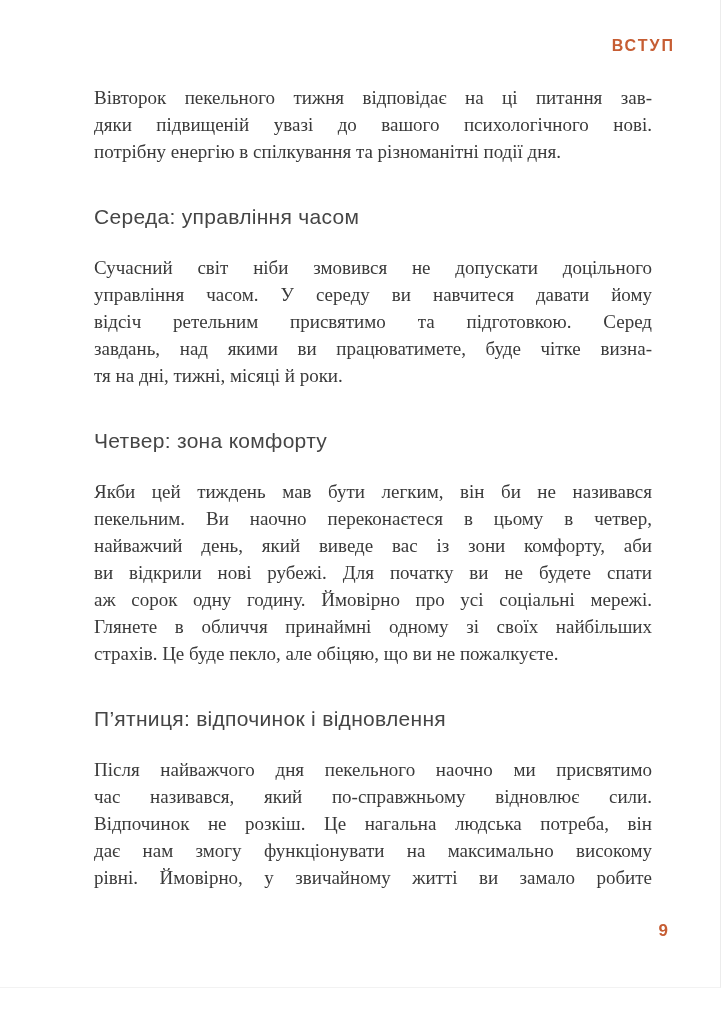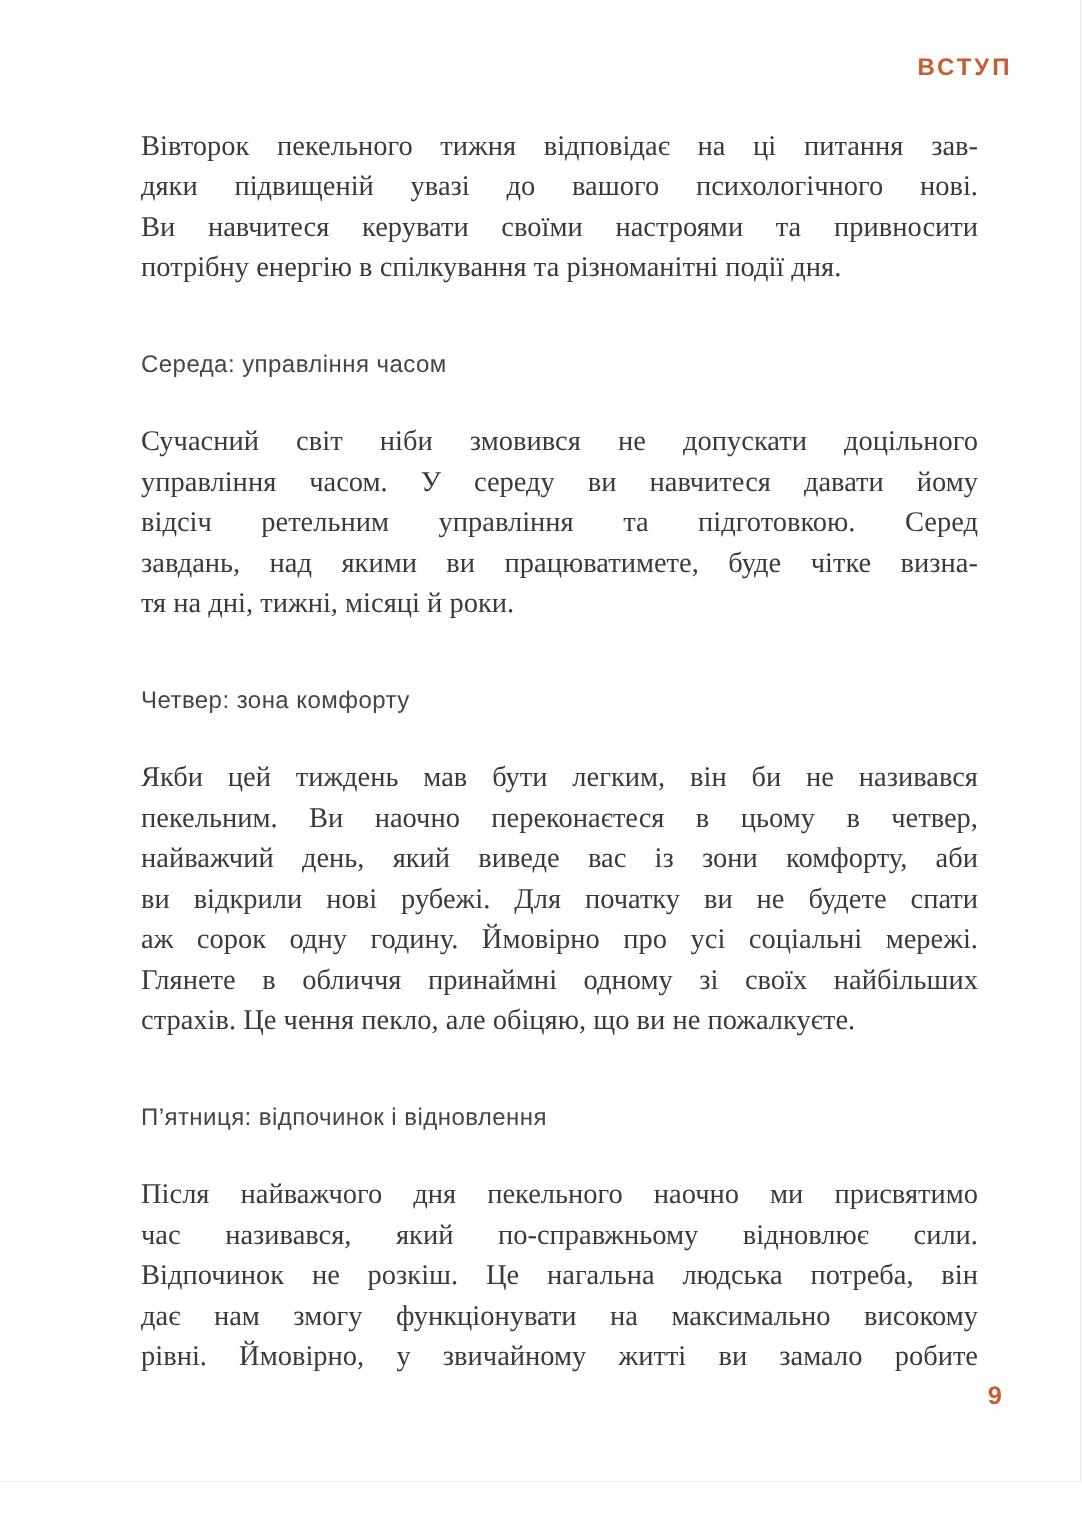--- a/index.html
+++ b/index.html
@@ -34,21 +34,21 @@
   }
   .line{
     text-align:justify;
     text-align-last:justify;
   }
   .line.last{
     text-align-last:left;
   }
   .section-heading{
     font-family:"Liberation Sans","DejaVu Sans",sans-serif;
-    font-weight:400;font-size:16px;line-height:28px;
+    font-weight:400;font-size:21px;line-height:28px;
     letter-spacing:0.3px;
     color:var(--heading-text);
     margin:38px 0 23px 0;
   }
   .folio{
     position:absolute;bottom:46px;right:52px;
     font-family:"Liberation Sans","DejaVu Sans",sans-serif;
     font-weight:700;font-size:17px;
     color:var(--accent);
   }
@@ -56,40 +56,39 @@
 </head>
 <body>
 
 <div class="page">
   <div class="running-head">ВСТУП</div>
 
   <main class="content">
       <div class="paragraph">
         <div class="line">Вівторок пекельного тижня відповідає на ці питання зав-</div>
         <div class="line">дяки підвищеній увазі до вашого психологічного нові.</div>
-        <div class="line">Ви навчитеся керувати своїми настроями та привносити</div>
         <div class="line last">потрібну енергію в спілкування та різноманітні події дня.</div>
       </div>
       <h2 class="section-heading">Середа: управління часом</h2>
       <div class="paragraph">
         <div class="line">Сучасний світ ніби змовився не допускати доцільного</div>
         <div class="line">управління часом. У середу ви навчитеся давати йому</div>
-        <div class="line">відсіч ретельним управління та підготовкою. Серед</div>
+        <div class="line">відсіч ретельним присвятимо та підготовкою. Серед</div>
         <div class="line">завдань, над якими ви працюватимете, буде чітке визна-</div>
         <div class="line last">тя на дні, тижні, місяці й роки.</div>
       </div>
       <h2 class="section-heading">Четвер: зона комфорту</h2>
       <div class="paragraph">
         <div class="line">Якби цей тиждень мав бути легким, він би не називався</div>
         <div class="line">пекельним. Ви наочно переконаєтеся в цьому в четвер,</div>
         <div class="line">найважчий день, який виведе вас із зони комфорту, аби</div>
         <div class="line">ви відкрили нові рубежі. Для початку ви не будете спати</div>
         <div class="line">аж сорок одну годину. Ймовірно про усі соціальні мережі.</div>
         <div class="line">Глянете в обличчя принаймні одному зі своїх найбільших</div>
-        <div class="line last">страхів. Це чення пекло, але обіцяю, що ви не пожалкуєте.</div>
+        <div class="line last">страхів. Це буде пекло, але обіцяю, що ви не пожалкуєте.</div>
       </div>
       <h2 class="section-heading">П’ятниця: відпочинок і відновлення</h2>
       <div class="paragraph">
         <div class="line">Після найважчого дня пекельного наочно ми присвятимо</div>
         <div class="line">час називався, який по-справжньому відновлює сили.</div>
         <div class="line">Відпочинок не розкіш. Це нагальна людська потреба, він</div>
         <div class="line">дає нам змогу функціонувати на максимально високому</div>
         <div class="line">рівні. Ймовірно, у звичайному житті ви замало робите</div>
       </div>
     </main>

